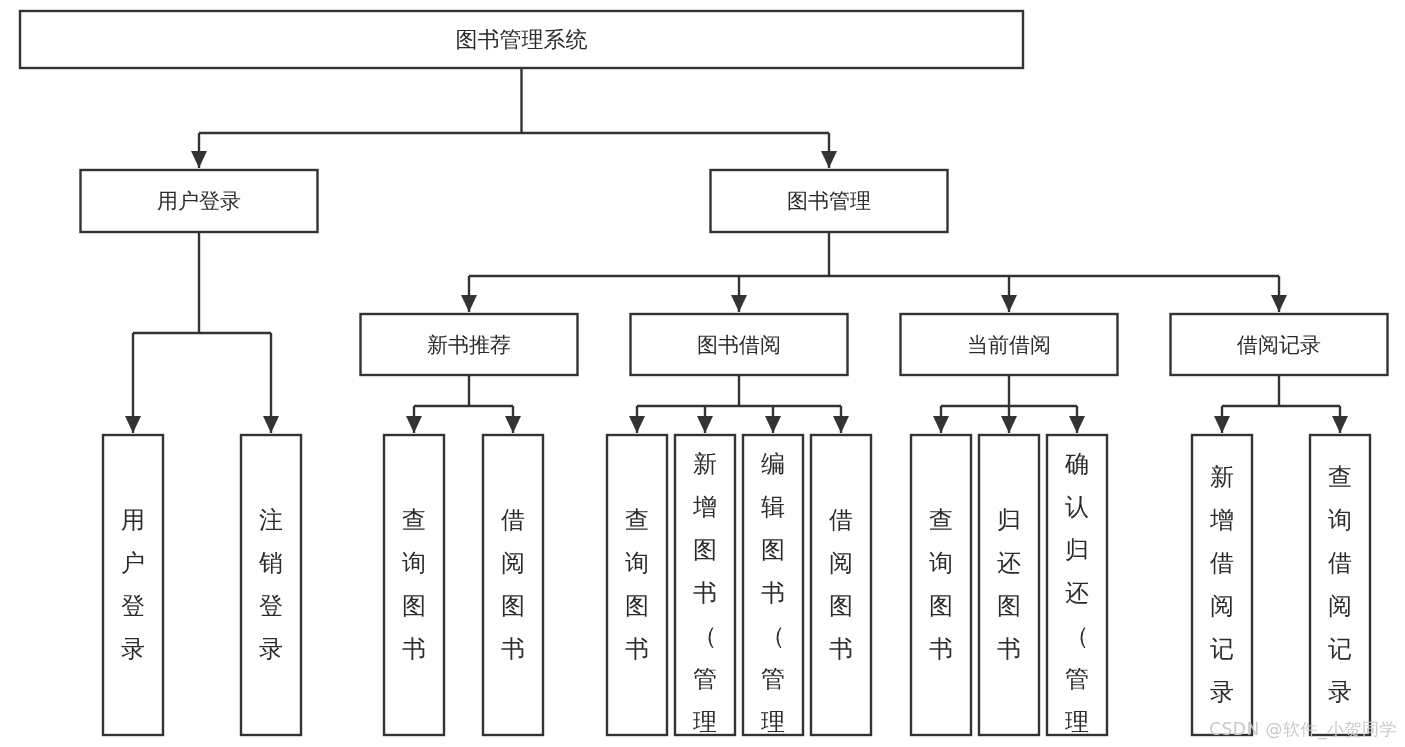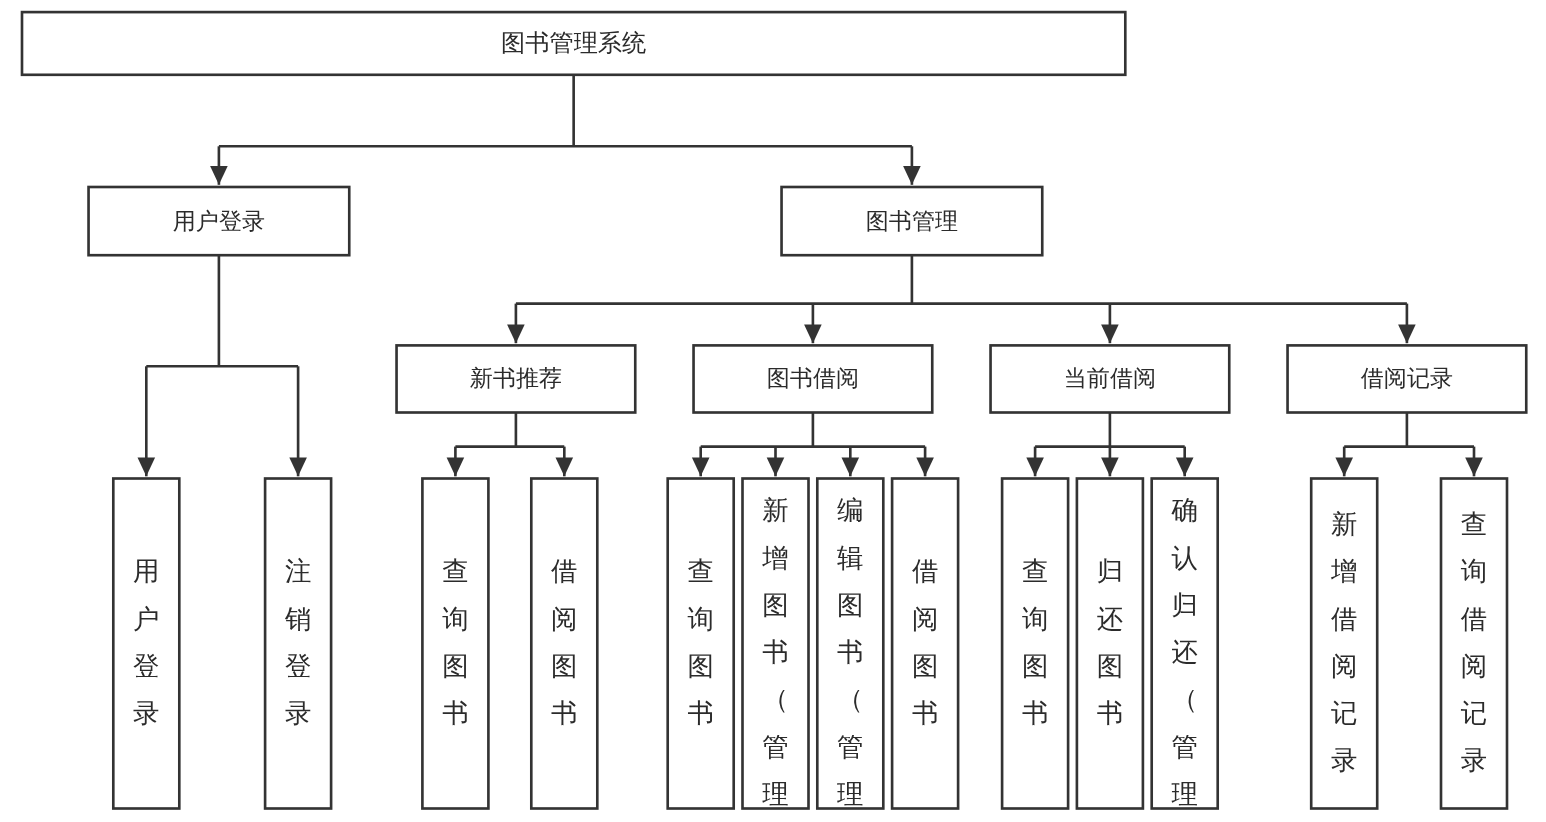--- a/index.html
+++ b/index.html
@@ -218,13 +218,14 @@
           <rect x="1192" y="435" width="60" height="300" class="node-box"></rect>
           <text x="1222" y="0" class="leaf-char"><tspan x="1222" y="477.5">新</tspan><tspan x="1222" y="520.5">增</tspan><tspan x="1222" y="563.5">借</tspan><tspan x="1222" y="606.5">阅</tspan><tspan x="1222" y="649.5">记</tspan><tspan x="1222" y="692.5">录</tspan></text>
         </g>
         <g>
           <rect x="1310" y="435" width="60" height="300" class="node-box"></rect>
           <text x="1340" y="0" class="leaf-char"><tspan x="1340" y="477.5">查</tspan><tspan x="1340" y="520.5">询</tspan><tspan x="1340" y="563.5">借</tspan><tspan x="1340" y="606.5">阅</tspan><tspan x="1340" y="649.5">记</tspan><tspan x="1340" y="692.5">录</tspan></text>
         </g>
       </g>
   </svg>
 
+  <div class="watermark">CSDN @软件_小贺同学</div>
 </div>
 
 </body></html>

